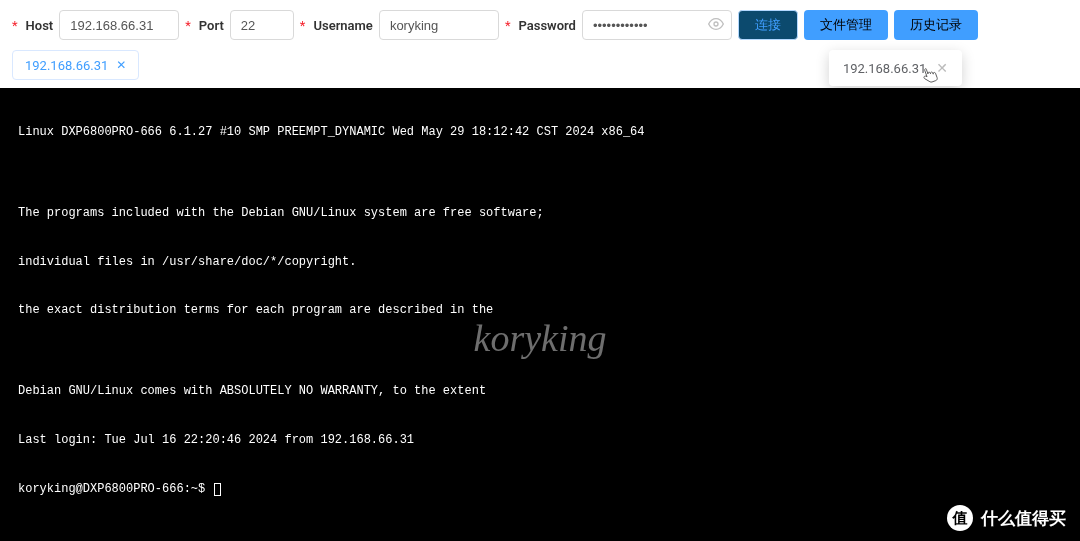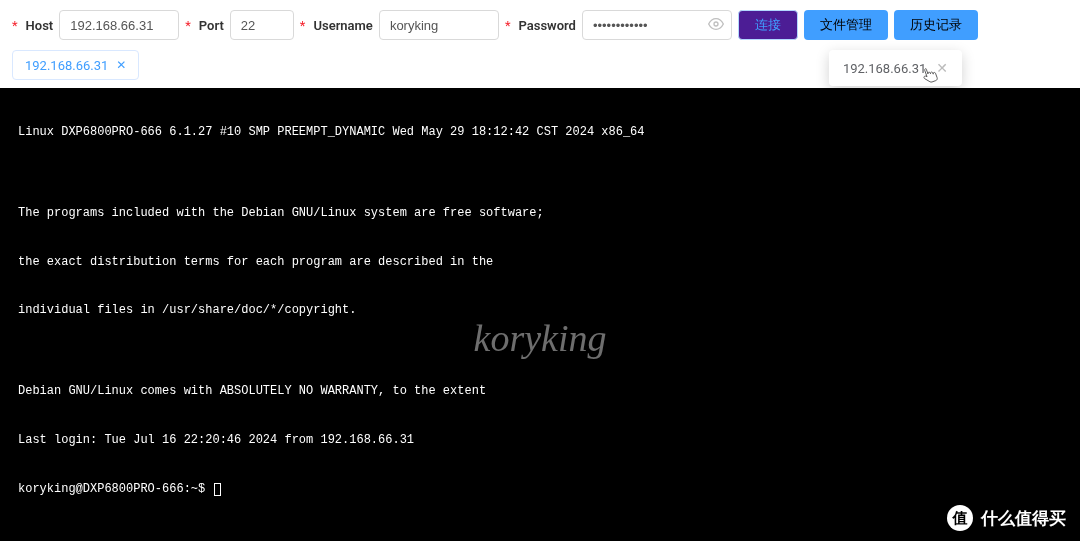--- a/index.html
+++ b/index.html
@@ -64,21 +64,21 @@
     .btn {
       height: 30px;
       border: none;
       border-radius: 4px;
       padding: 0 16px;
       font-size: 13px;
       cursor: pointer;
       white-space: nowrap;
     }
     .btn-default {
-      background: #4c1d95;
+      background: #0c4a6e;
       color: #409eff;
       border: 1px solid #b3d8ff;
     }
     .btn-primary {
       background: #409eff;
       color: #000000;
     }
     .tabs-row {
       display: flex;
       padding: 0 12px 8px 12px;
@@ -228,22 +228,22 @@
   <div class="tab">
     <span>192.168.66.31</span>
     <span class="tab-close">✕</span>
   </div>
 </div>
 
 <div class="terminal">
   <div class="terminal-line">Linux DXP6800PRO-666 6.1.27 #10 SMP PREEMPT_DYNAMIC Wed May 29 18:12:42 CST 2024 x86_64</div>
   <div class="terminal-line"></div>
   <div class="terminal-line">The programs included with the Debian GNU/Linux system are free software;</div>
+  <div class="terminal-line">individual files in /usr/share/doc/*/copyright.</div>
   <div class="terminal-line">the exact distribution terms for each program are described in the</div>
-  <div class="terminal-line">individual files in /usr/share/doc/*/copyright.</div>
   <div class="terminal-line"></div>
   <div class="terminal-line">Debian GNU/Linux comes with ABSOLUTELY NO WARRANTY, to the extent</div>
   <div class="terminal-line">Last login: Tue Jul 16 22:20:46 2024 from 192.168.66.31</div>
   <div class="terminal-line"><span>koryking@DXP6800PRO-666:~$ </span><span class="cursor-block"></span></div>
   <div class="watermark-center">koryking</div>
 </div>
 
 <div class="history-popup">
   <span>192.168.66.31</span>
   <span class="history-close">✕</span>

